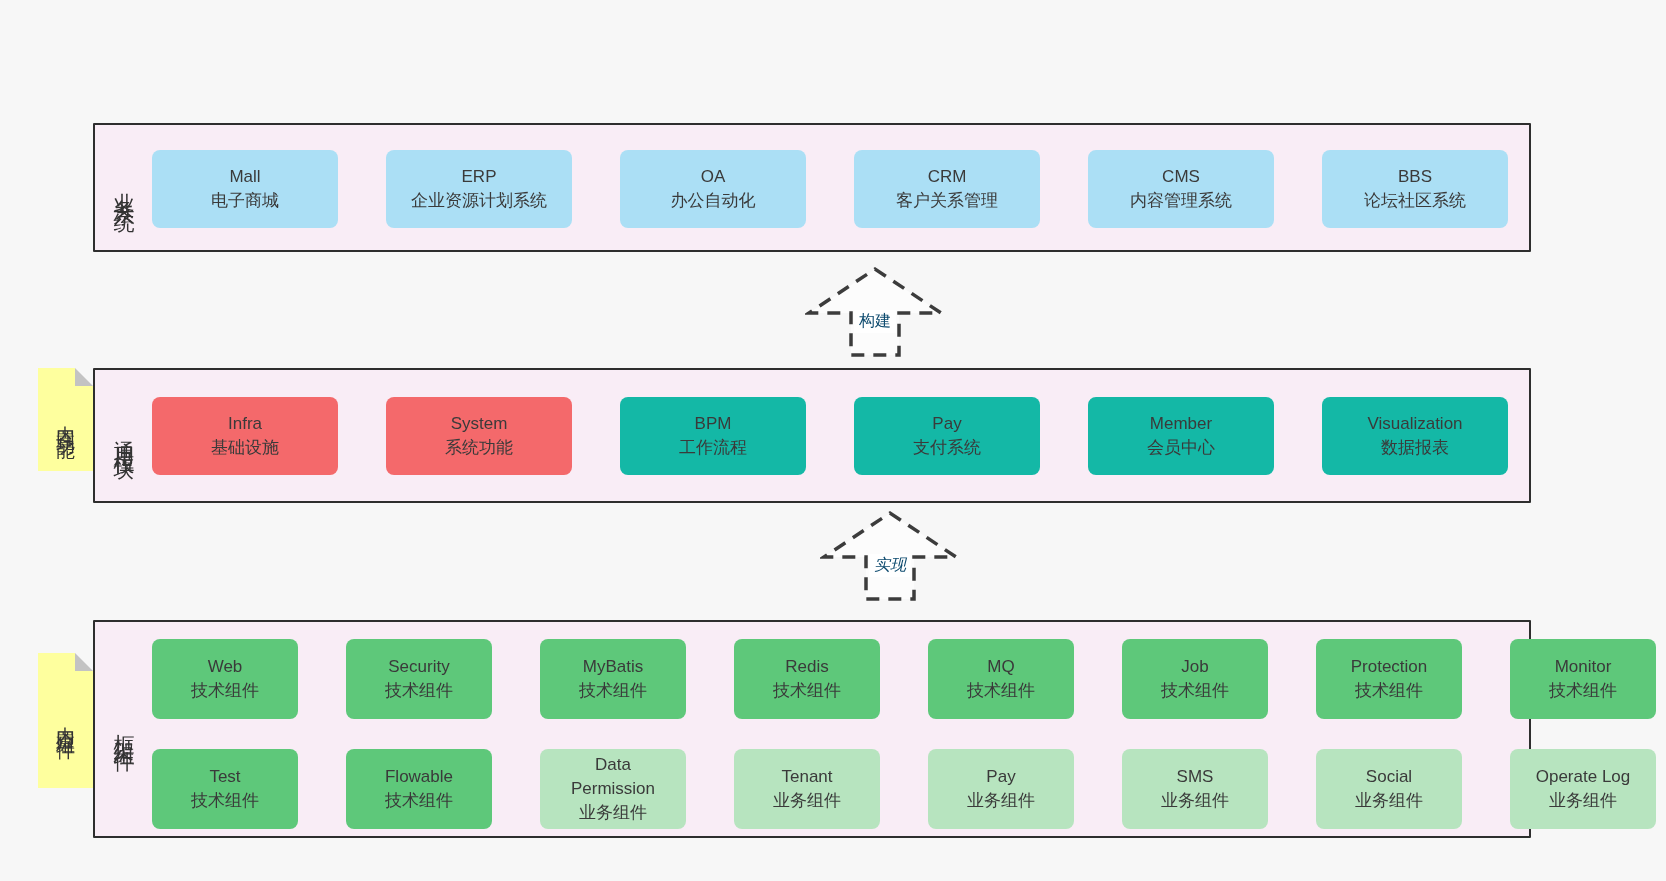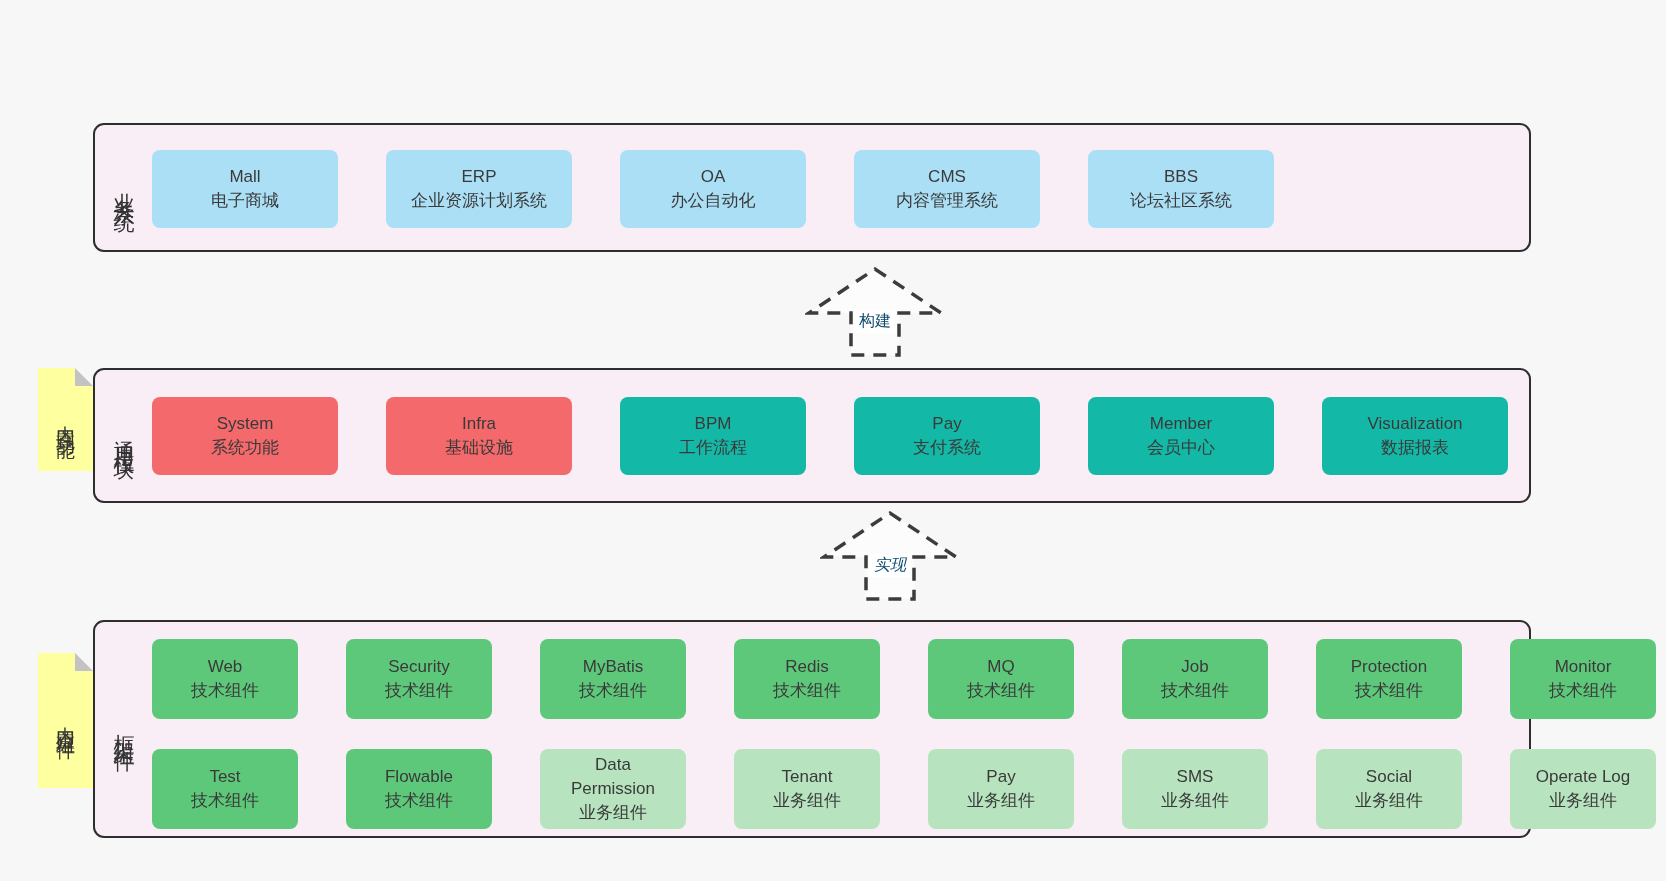--- a/index.html
+++ b/index.html
@@ -8,21 +8,21 @@
     background:#f7f7f7;
     font-family:"Liberation Sans","DejaVu Sans",sans-serif;
     color:#383838;
   }
   .canvas { position:relative; width:1666px; height:881px; overflow:hidden; }
 
   
   .section {
     position:absolute; left:93px; width:1438px;
     background:#f9edf6;
-    border:2px solid #2e2e2e; border-radius:11px;
+    border:2px solid #2e2e2e; border-radius:1px;
     box-sizing:border-box; z-index:2;
   }
   .s1 { top:123px; height:129px; }
   .s2 { top:368px; height:135px; }
   .s3 { top:620px; height:218px; }
 
   
   .vlabel {
     position:absolute; left:10px; top:0; bottom:0; width:38px;
     display:flex; align-items:center; justify-content:center;
@@ -93,20 +93,24 @@
       </div>
       <div class="box w6 blue">
         <div>ERP</div>
         <div>企业资源计划系统</div>
       </div>
       <div class="box w6 blue">
         <div>OA</div>
         <div>办公自动化</div>
       </div>
       <div class="box w6 blue">
+        <div>CRM</div>
+        <div>客户关系管理</div>
+      </div>
+      <div class="box w6 blue">
         <div>CMS</div>
         <div>内容管理系统</div>
       </div>
       <div class="box w6 blue">
         <div>BBS</div>
         <div>论坛社区系统</div>
       </div>
     </div>
   </div>
 
@@ -118,26 +122,26 @@
   </div>
 
   <div class="note note-1">
     <span class="fold"></span>
     <span>内置功能</span>
   </div>
   <div class="section s2">
     <div class="vlabel">通用模块</div>
     <div class="row">
       <div class="box w6 red">
+        <div>Infra</div>
+        <div>基础设施</div>
+      </div>
+      <div class="box w6 red">
         <div>System</div>
         <div>系统功能</div>
-      </div>
-      <div class="box w6 red">
-        <div>Infra</div>
-        <div>基础设施</div>
       </div>
       <div class="box w6 pink">
         <div>BPM</div>
         <div>工作流程</div>
       </div>
       <div class="box w6 pink">
         <div>Pay</div>
         <div>支付系统</div>
       </div>
       <div class="box w6 pink">

